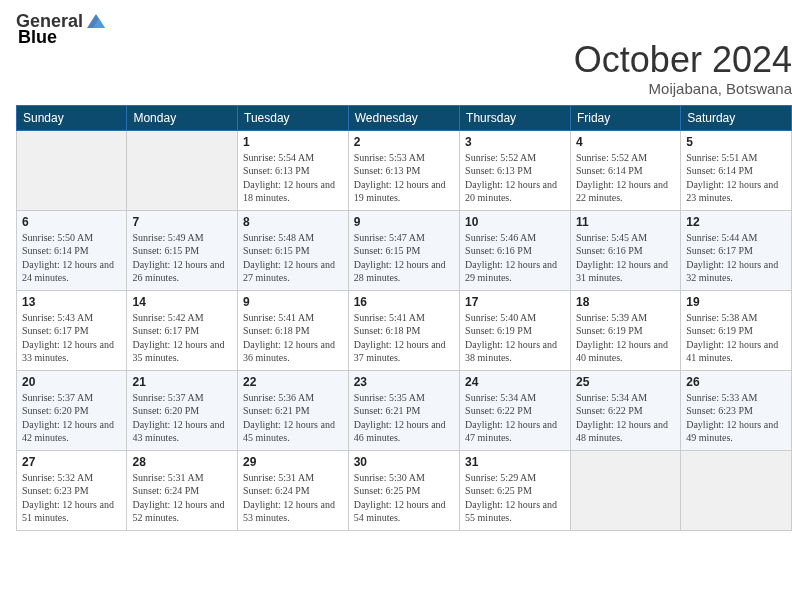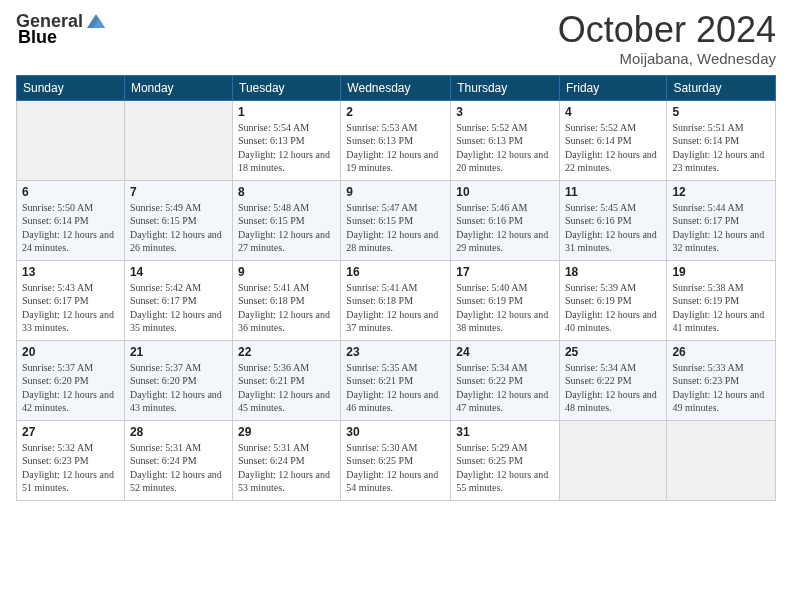--- a/index.html
+++ b/index.html
@@ -7,21 +7,21 @@
       font-family: Arial, sans-serif;
       background: #fff;
       width: 792px;
       min-height: 612px;
       padding: 0;
     }
     .page {
       width: 792px;
       min-height: 612px;
       background: #fff;
-      padding: 10px 16px 16px 16px;
+      padding: 10px 0 16px 16px;
     }
     .header {
       display: flex;
       justify-content: space-between;
       align-items: flex-start;
       margin-bottom: 8px;
     }
     .logo {
       display: flex;
       align-items: center;
@@ -45,20 +45,21 @@
       margin-left: 2px;
     }
     .title-block {
       text-align: right;
     }
     .title-month {
       font-size: 36px;
       font-weight: 300;
       color: #333;
       line-height: 1.1;
+      margin-top: 30px;
     }
     .title-location {
       font-size: 15px;
       color: #555;
     }
     .calendar {
       width: 100%;
       border-collapse: collapse;
       font-size: 10.5px;
     }
@@ -117,21 +118,21 @@
           <svg class="logo-icon" viewBox="0 0 22 22" xmlns="http://www.w3.org/2000/svg">
             <polygon points="2,18 11,4 20,18" fill="#2a6db5" opacity="0.85"></polygon>
             <polygon points="8,18 14,8 20,18" fill="#5ba3e0" opacity="0.7"></polygon>
           </svg>
         </div>
         <span class="logo-text-blue" style="margin-top:-4px;margin-left:2px;">Blue</span>
       </div>
     </div>
     <div class="title-block">
       <div class="title-month">October 2024</div>
-      <div class="title-location">Moijabana, Wednesday</div>
+      <div class="title-location">Moijabana, Botswana</div>
     </div>
   </div>
 
   <table class="calendar">
     <thead>
       <tr>
       <th>Sunday</th>
           <th>Monday</th>
           <th>Tuesday</th>
           <th>Wednesday</th>

